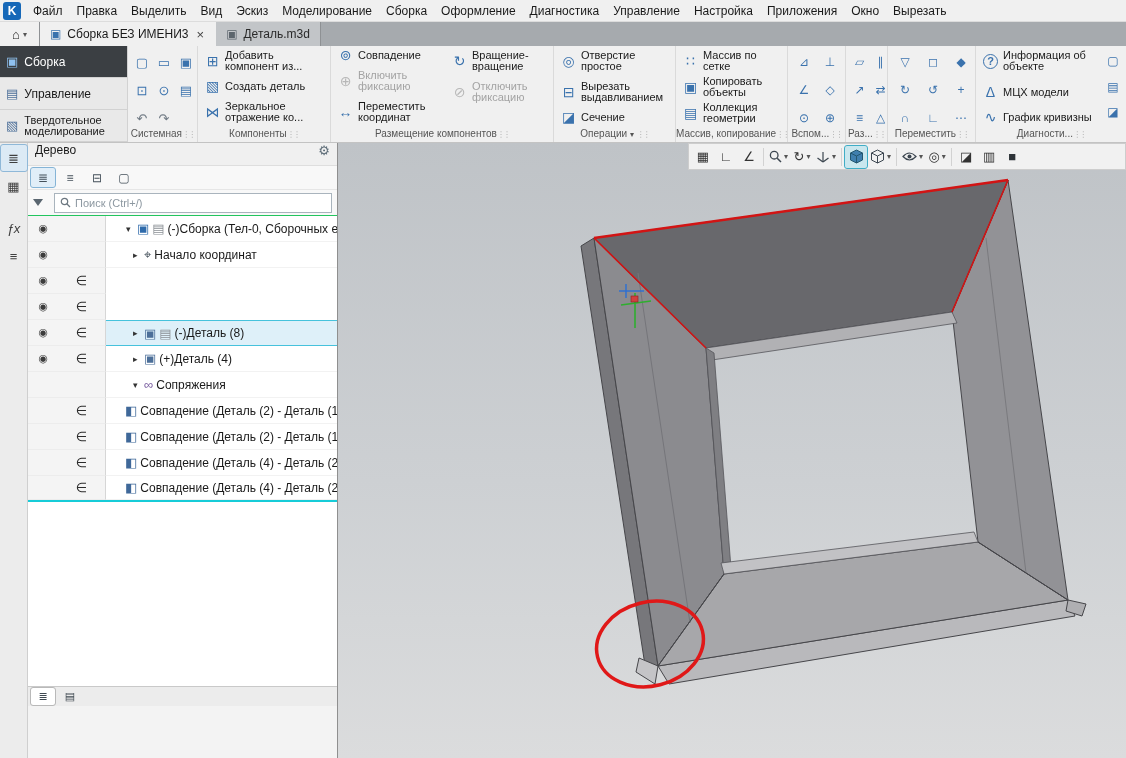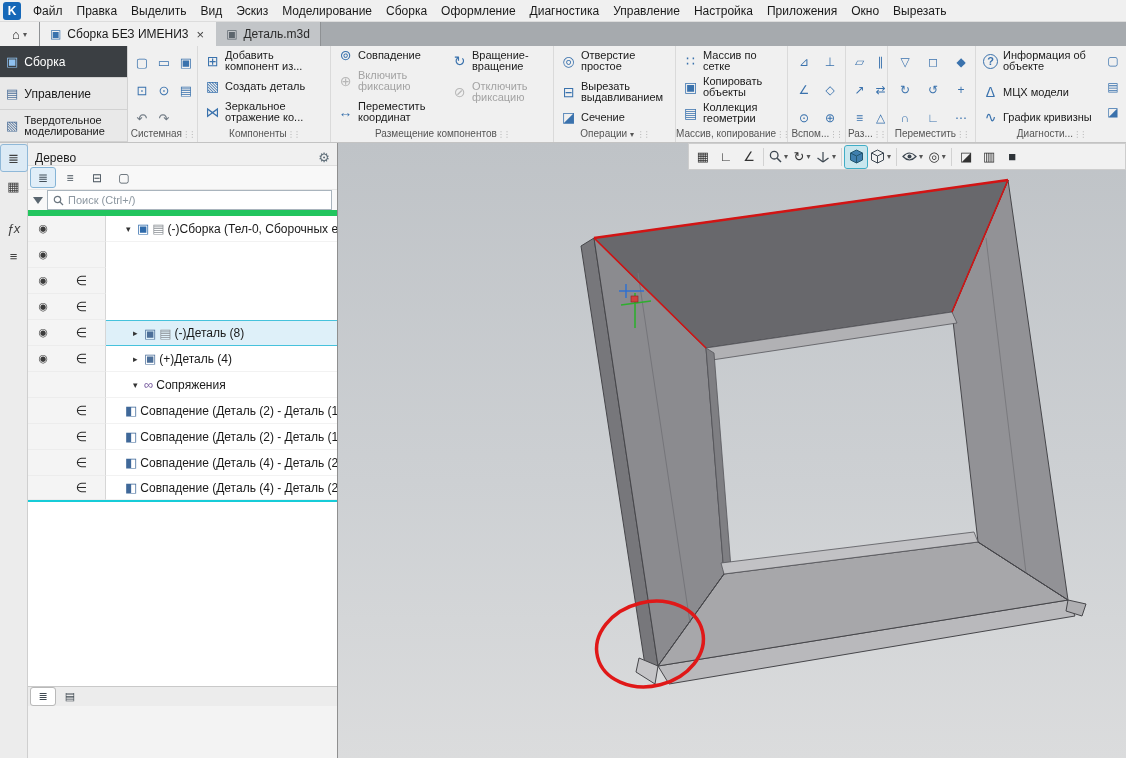--- a/index.html
+++ b/index.html
@@ -63,30 +63,30 @@
     border-right:1px solid #cfcfcf;display:flex;flex-direction:column;align-items:center;}
   .strip-btn{width:26px;height:26px;display:flex;align-items:center;justify-content:center;
     font-size:13px;color:#3f3f3f;margin-top:2px;border-radius:2px;}
   .strip-btn.active{background:#dceaf5;outline:1px solid #8fb8d8;}
   .strip-gap{height:14px;}
 
   
   .panel{position:absolute;left:28px;top:143px;width:310px;height:615px;background:#fff;
     border-right:1px solid #8f8f8f;display:flex;flex-direction:column;}
   .panel-header{height:23px;background:#f0f0f0;border-bottom:1px solid #dedede;display:flex;
-    align-items:flex-end;padding:0 7px;font-size:12px;gap:27px;}
+    align-items:flex-start;padding:0 7px;font-size:12px;gap:27px;}
   .panel-header .t{flex:1;}
   .gearbtn{font-size:13px;color:#5f6e79;}
   .panel-tools{height:24px;background:#f8f8f8;border-bottom:1px solid #e6e6e6;display:flex;
     gap:3px;padding:2px 3px;}
   .ptool{width:24px;height:19px;display:flex;align-items:center;justify-content:center;
     font-size:12px;color:#44505a;border-radius:2px;}
   .ptool.active{background:#e1eef8;outline:1px solid #85b4d6;}
-  .search-row{height:26px;background:#f8f8f8;border-bottom:6px solid #22c55e;display:flex;
-    align-items:center;gap:4px;padding:0 5px;}
+  .search-row{height:26px;background:#f8f8f8;border-bottom:1px solid #22c55e;display:flex;
+    align-items:center;gap:11px;padding:0 5px;}
   .funnel{width:0;height:0;border-left:5px solid transparent;border-right:5px solid transparent;
     border-top:7px solid #5a6670;}
   .search-box{flex:1;height:20px;background:#fff;border:1px solid #a9b4bd;display:flex;
     align-items:center;gap:4px;padding:0 5px;}
   .search-box input{border:none;outline:none;flex:1;font-size:11px;
     font-family:"Liberation Sans",sans-serif;background:transparent;}
   .search-box input::placeholder{color:#8d98a1;}
 
   .tree{flex:1;background:#fff;overflow:hidden;}
   .tree-row{height:26px;display:flex;align-items:stretch;font-size:12px;}
@@ -446,20 +446,26 @@
           <span class="ti body"></span>
           <span class="label">(-)Сборка (Тел-0, Сборочных едини</span>
         </div>
       </div>
 
       <div class="tree-row lvl1">
         <div class="gutter">
           <span class="eyecell show"></span>
           <span class="memcell"></span>
         </div>
+        <div class="rowbody">
+          <span class="arr closed"></span>
+          <span class="ti origin"></span>
+
+          <span class="label">Начало координат</span>
+        </div>
       </div>
 
       <div class="tree-row lvl1">
         <div class="gutter">
           <span class="eyecell show"></span>
           <span class="memcell show"></span>
         </div>
       </div>
 
       <div class="tree-row lvl1">

